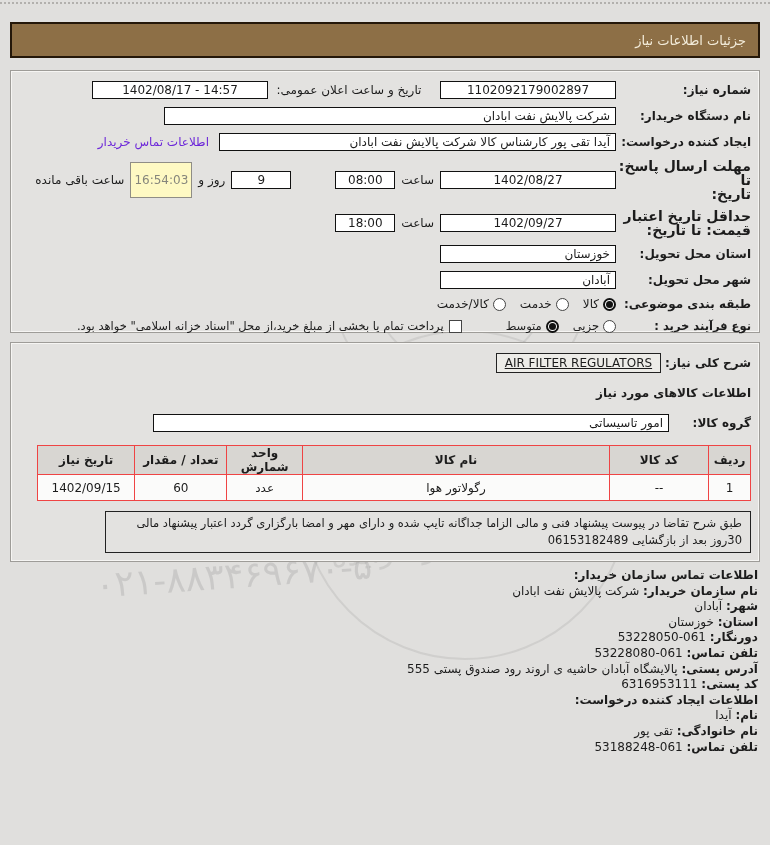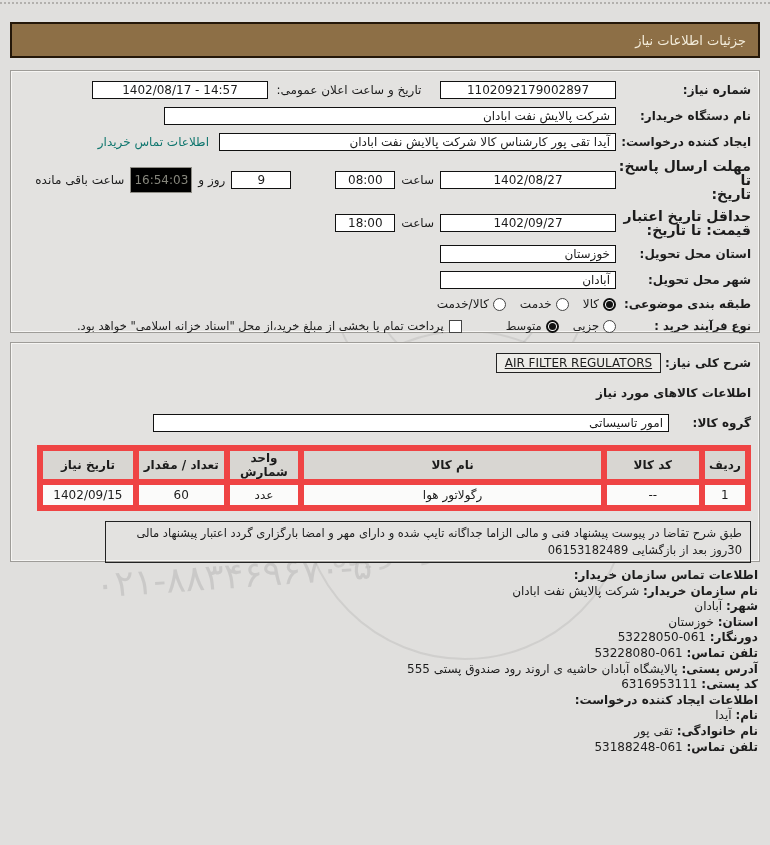--- a/index.html
+++ b/index.html
@@ -51,40 +51,40 @@
   .flabel { width:135px; flex:none; line-height:14px;font-weight:bold; }
   .flabel.two { font-size:14px; }
   .inp {
     background:#fff; border:1px solid #111; height:18px;
     display:flex; align-items:center; padding:0 5px; overflow:hidden; white-space:nowrap;
   }
   .inp.center { justify-content:center; }
   .ltr { direction:ltr; unicode-bidi:embed; }
   .w152 { width:176px; } .w60 { width:60px; } .w452 { width:452px; } .w397 { width:397px; }
   .gap6 { width:6px; flex:none; } .gap10 { width:10px; flex:none; } .gap16 { width:16px; flex:none; } .gap44 { width:44px; flex:none; }
-  .link { color:#0f766e; cursor:pointer;text-align:center; }
-  .countdown { background:#000000; border:1px solid #8f8d86; color:#86867c; width:62px; height:26px; display:flex; align-items:center; justify-content:center; }
+  .link { color:#6d28d9; cursor:pointer;text-align:center; }
+  .countdown { background:#fef9c3; border:1px solid #8f8d86; color:#86867c; width:62px; height:36px; display:flex; align-items:center; justify-content:center; }
 
   
   .radio { width:13px; height:13px; border:1px solid #444; border-radius:50%; background:#fff; flex:none; margin-left:4px; position:relative; }
   .radio.checked { border:2px solid #111; }
   .radio.checked::after { content:""; position:absolute; inset:1px; background:#111; border-radius:50%; }
   .checkbox { width:13px; height:13px; border:1px solid #444; background:#fff; flex:none; margin-left:5px; }
   .optlabel { margin-left:14px; }
 
   
   .bold { font-weight:bold; }
   .descbox { border:1px solid #222; background:#edece8; padding:2px 8px; margin-right:4px; height:20px; display:flex; align-items:center;text-decoration:underline; }
   .goods-heading { margin:13px 0 0 0; font-weight:bold; }
   .group-row { margin-top:14px; display:flex; align-items:center; }
   .group-label { width:82px; flex:none; font-weight:bold; }
   .group-inp { width:516px; }
 
   table.goods { border-collapse:collapse; margin-top:13px; width:714px; background:#fbfbfa; }
-  table.goods th, table.goods td { border:6px solid #ef4444; height:26px; padding:0 4px; text-align:center; font-size:12px; }
+  table.goods th, table.goods td { border:1px solid #ef4444; height:26px; padding:0 4px; text-align:center; font-size:12px; }
   table.goods th { background:#d8d6d2; font-weight:bold; }
   .col-row{width:30px;} .col-code{width:97px;margin-left:28px;} .col-name{width:300px;} .col-unit{width:74px;} .col-qty{width:90px;} .col-date{width:95px;}
 
   .notes-row { display:flex; margin-top:10px; }
   .notes-label { width:72px; flex:none; font-weight:bold; line-height:15px; padding-top:3px; }
   .notes-box { border:1px solid #222; flex:1 1 auto; margin-left:86px; min-height:42px; padding:3px 8px; font-size:11.5px; line-height:17px; }
 
   
   .contact { position:absolute; top:568px; right:12px; left:12px; line-height:15.6px; font-size:12px; }
   .contact .b { font-weight:bold; }

